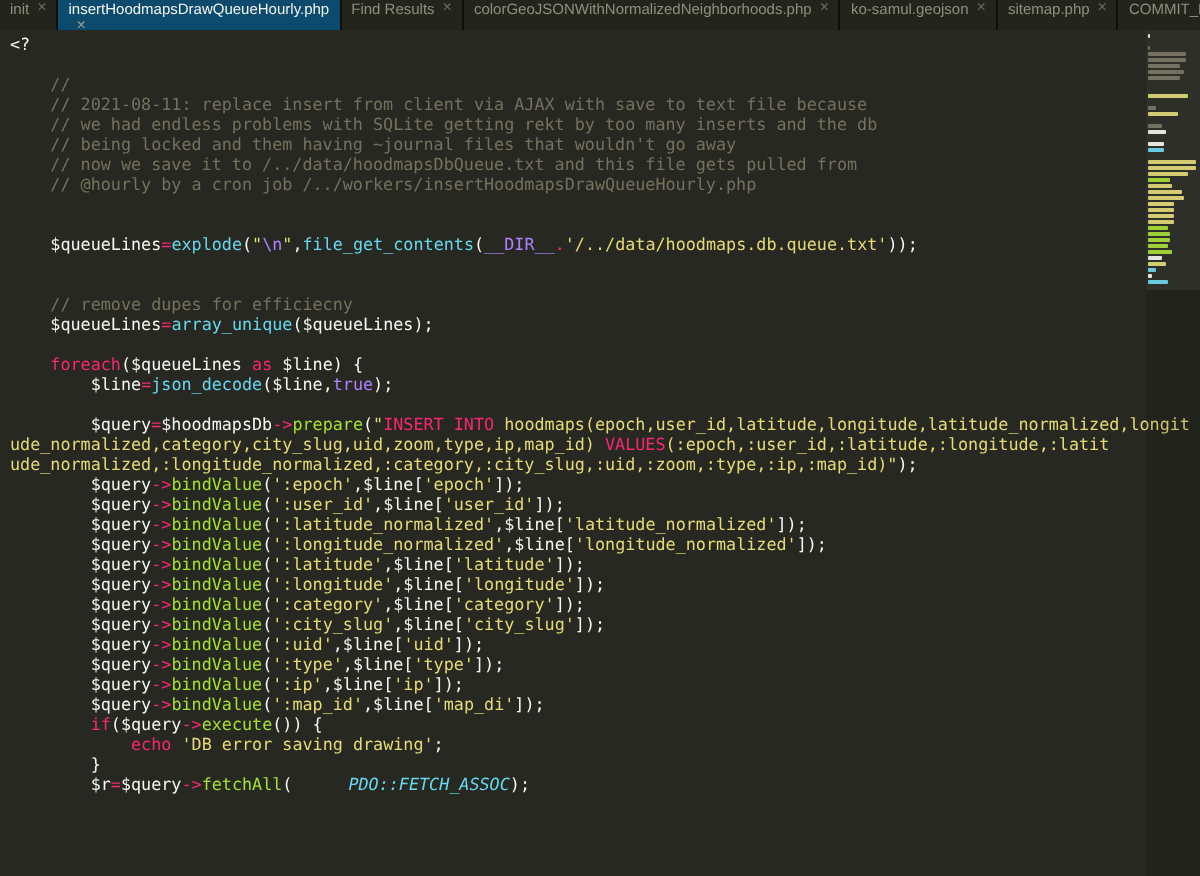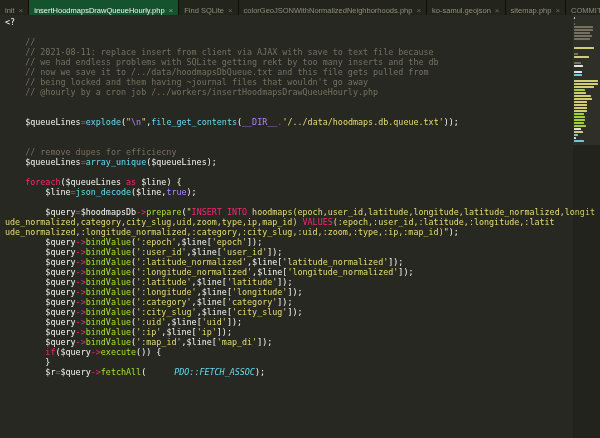--- a/index.html
+++ b/index.html
@@ -7,26 +7,26 @@
   body { background:#272822; font-family:"DejaVu Sans Mono", monospace; }
 
   .window { position:relative; width:600px; height:438px; background:#272822; }
 
   
   .tab-bar {
     display:flex; align-items:flex-end; height:15px; width:600px;
     background:#15160f; overflow:hidden; white-space:nowrap;
   }
   .tab {
-    flex:0 0 auto; display:flex; align-items:flex-end; height:15px;
+    flex:0 0 auto; display:flex; align-items:flex-start; height:15px;
     padding:0 5px; background:#23241c; border-right:1px solid #0e0f09;
     font-family:"Liberation Sans", sans-serif; font-size:7.5px; color:#8f8f7d;
     cursor:pointer;
   }
-  .tab.active { background:#14532d; color:#f4f4ee; }
+  .tab.active { background:#0c4a6e; color:#f4f4ee;flex-direction:column; }
   .tab-close { margin-left:4px; font-size:8px; line-height:8px; color:#6b6b5c; }
   .tab.active .tab-close { color:#a09f8c; }
 
   
   .editor {
     position:absolute; top:15px; left:0; right:0; bottom:0;
     padding:2px 28px 0 5px; overflow:hidden;
     font-size:8.4px; line-height:10px; color:#f8f8f2; cursor:text;
   }
   .code-line { white-space:pre; height:10px; }
@@ -59,21 +59,21 @@
   <div class="tab-bar">
       <div class="tab">
         <span>init</span>
         <span class="tab-close">×</span>
       </div>
       <div class="tab active">
         <span>insertHoodmapsDrawQueueHourly.php</span>
         <span class="tab-close">×</span>
       </div>
       <div class="tab">
-        <span>Find SQLite</span>
+        <span>Find Results</span>
         <span class="tab-close">×</span>
       </div>
       <div class="tab">
         <span>colorGeoJSONWithNormalizedNeighborhoods.php</span>
         <span class="tab-close">×</span>
       </div>
       <div class="tab">
         <span>ko-samul.geojson</span>
         <span class="tab-close">×</span>
       </div>
@@ -84,22 +84,22 @@
       <div class="tab">
         <span>COMMIT_EDITMSG</span>
       </div>
     </div>
   <div class="editor">
       <div class="code-line"><span class="tk-p">&lt;?</span></div>
       <div class="code-line"> </div>
       <div class="code-line"><span class="tk-c">    //</span></div>
       <div class="code-line"><span class="tk-c">    // 2021-08-11: replace insert from client via AJAX with save to text file because</span></div>
       <div class="code-line"><span class="tk-c">    // we had endless problems with SQLite getting rekt by too many inserts and the db</span></div>
+      <div class="code-line"><span class="tk-c">    // being locked and them having ~journal files that wouldn't go away</span></div>
       <div class="code-line"><span class="tk-c">    // now we save it to /../data/hoodmapsDbQueue.txt and this file gets pulled from</span></div>
-      <div class="code-line"><span class="tk-c">    // being locked and them having ~journal files that wouldn't go away</span></div>
       <div class="code-line"><span class="tk-c">    // @hourly by a cron job /../workers/insertHoodmapsDrawQueueHourly.php</span></div>
       <div class="code-line"> </div>
       <div class="code-line"> </div>
       <div class="code-line"><span class="tk-p">    $queueLines</span><span class="tk-k">=</span><span class="tk-f">explode</span><span class="tk-p">(</span><span class="tk-s">"</span><span class="tk-e">\n</span><span class="tk-s">"</span><span class="tk-p">,</span><span class="tk-f">file_get_contents</span><span class="tk-p">(</span><span class="tk-n">__DIR__</span><span class="tk-k">.</span><span class="tk-s">'/../data/hoodmaps.db.queue.txt'</span><span class="tk-p">));</span></div>
       <div class="code-line"> </div>
       <div class="code-line"> </div>
       <div class="code-line"><span class="tk-c">    // remove dupes for efficiecny</span></div>
       <div class="code-line"><span class="tk-p">    $queueLines</span><span class="tk-k">=</span><span class="tk-f">array_unique</span><span class="tk-p">($queueLines);</span></div>
       <div class="code-line"> </div>
       <div class="code-line"><span class="tk-k">    foreach</span><span class="tk-p">($queueLines </span><span class="tk-k">as</span><span class="tk-p"> $line) {</span></div>
@@ -110,23 +110,25 @@
       <div class="code-line"><span class="tk-s">ude_normalized,:longitude_normalized,:category,:city_slug,:uid,:zoom,:type,:ip,:map_id)"</span><span class="tk-p">);</span></div>
       <div class="code-line"><span class="tk-p">        $query</span><span class="tk-k">-&gt;</span><span class="tk-m">bindValue</span><span class="tk-p">(</span><span class="tk-s">':epoch'</span><span class="tk-p">,$line[</span><span class="tk-s">'epoch'</span><span class="tk-p">]);</span></div>
       <div class="code-line"><span class="tk-p">        $query</span><span class="tk-k">-&gt;</span><span class="tk-m">bindValue</span><span class="tk-p">(</span><span class="tk-s">':user_id'</span><span class="tk-p">,$line[</span><span class="tk-s">'user_id'</span><span class="tk-p">]);</span></div>
       <div class="code-line"><span class="tk-p">        $query</span><span class="tk-k">-&gt;</span><span class="tk-m">bindValue</span><span class="tk-p">(</span><span class="tk-s">':latitude_normalized'</span><span class="tk-p">,$line[</span><span class="tk-s">'latitude_normalized'</span><span class="tk-p">]);</span></div>
       <div class="code-line"><span class="tk-p">        $query</span><span class="tk-k">-&gt;</span><span class="tk-m">bindValue</span><span class="tk-p">(</span><span class="tk-s">':longitude_normalized'</span><span class="tk-p">,$line[</span><span class="tk-s">'longitude_normalized'</span><span class="tk-p">]);</span></div>
       <div class="code-line"><span class="tk-p">        $query</span><span class="tk-k">-&gt;</span><span class="tk-m">bindValue</span><span class="tk-p">(</span><span class="tk-s">':latitude'</span><span class="tk-p">,$line[</span><span class="tk-s">'latitude'</span><span class="tk-p">]);</span></div>
       <div class="code-line"><span class="tk-p">        $query</span><span class="tk-k">-&gt;</span><span class="tk-m">bindValue</span><span class="tk-p">(</span><span class="tk-s">':longitude'</span><span class="tk-p">,$line[</span><span class="tk-s">'longitude'</span><span class="tk-p">]);</span></div>
       <div class="code-line"><span class="tk-p">        $query</span><span class="tk-k">-&gt;</span><span class="tk-m">bindValue</span><span class="tk-p">(</span><span class="tk-s">':category'</span><span class="tk-p">,$line[</span><span class="tk-s">'category'</span><span class="tk-p">]);</span></div>
       <div class="code-line"><span class="tk-p">        $query</span><span class="tk-k">-&gt;</span><span class="tk-m">bindValue</span><span class="tk-p">(</span><span class="tk-s">':city_slug'</span><span class="tk-p">,$line[</span><span class="tk-s">'city_slug'</span><span class="tk-p">]);</span></div>
       <div class="code-line"><span class="tk-p">        $query</span><span class="tk-k">-&gt;</span><span class="tk-m">bindValue</span><span class="tk-p">(</span><span class="tk-s">':uid'</span><span class="tk-p">,$line[</span><span class="tk-s">'uid'</span><span class="tk-p">]);</span></div>
+      <div class="code-line"><span class="tk-p">        $query</span><span class="tk-k">-&gt;</span><span class="tk-m">bindValue</span><span class="tk-p">(</span><span class="tk-s">':type'</span><span class="tk-p">,$line[</span><span class="tk-s">'type'</span><span class="tk-p">]);</span></div>
       <div class="code-line"><span class="tk-p">        $query</span><span class="tk-k">-&gt;</span><span class="tk-m">bindValue</span><span class="tk-p">(</span><span class="tk-s">':ip'</span><span class="tk-p">,$line[</span><span class="tk-s">'ip'</span><span class="tk-p">]);</span></div>
       <div class="code-line"><span class="tk-p">        $query</span><span class="tk-k">-&gt;</span><span class="tk-m">bindValue</span><span class="tk-p">(</span><span class="tk-s">':map_id'</span><span class="tk-p">,$line[</span><span class="tk-s">'map_di'</span><span class="tk-p">]);</span></div>
       <div class="code-line"><span class="tk-k">        if</span><span class="tk-p">($query</span><span class="tk-k">-&gt;</span><span class="tk-m">execute</span><span class="tk-p">()) {</span></div>
+      <div class="code-line"><span class="tk-p">            </span><span class="tk-k">echo</span><span class="tk-p"> </span><span class="tk-s">'DB error saving drawing'</span><span class="tk-p">;</span></div>
       <div class="code-line"><span class="tk-p">        }</span></div>
       <div class="code-line"><span class="tk-p">        $r</span><span class="tk-k">=</span><span class="tk-p">$query</span><span class="tk-k">-&gt;</span><span class="tk-m">fetchAll</span><span class="tk-p">(</span><span class="tk-i">PDO::FETCH_ASSOC</span><span class="tk-p">);</span></div>
     </div>
   <div class="minimap">
     <div>
         <div class="mini-line" style="background: rgb(248, 248, 242); width: 1px;"></div>
         <div class="mini-line" style="width: 1px;"></div>
         <div class="mini-line" style="background: rgb(117, 113, 94); width: 1.32px;"></div>
         <div class="mini-line" style="background: rgb(117, 113, 94); width: 18.7px;"></div>
         <div class="mini-line" style="background: rgb(117, 113, 94); width: 18.92px;"></div>

